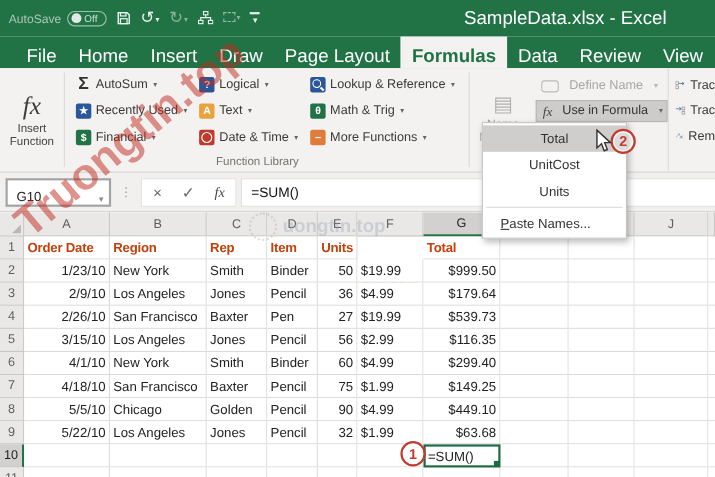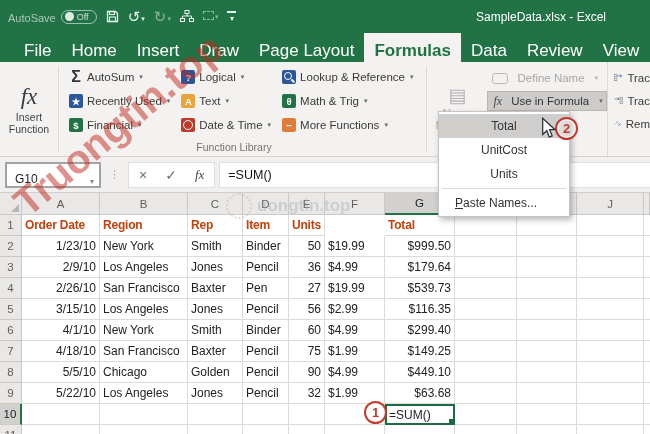--- a/index.html
+++ b/index.html
@@ -11,21 +11,21 @@
 .titlebar { height:33px; background:#217346; display:flex; align-items:center; color:#fff; padding:0 10px 0 8px; gap:9px; }
 .autosave { display:flex; align-items:flex-end; gap:5px; color:rgba(255,255,255,.6); font-size:11px; }
 .toggle { width:36px; height:14px; border:1px solid rgba(255,255,255,.55); border-radius:8px; display:flex; align-items:center; padding:1px 3px; gap:3px; font-size:9px; color:rgba(255,255,255,.75); }
 .knob { width:9px; height:9px; border-radius:50%; background:rgba(255,255,255,.85); }
 .qat { color:#eaf3ee; font-size:15px; display:flex; align-items:flex-end; gap:1px; line-height:1; }
 .qat.dim { color:rgba(255,255,255,.45); }
 .caret-sm { font-size:7px; padding-bottom:2px; }
 .box-icon { width:11px; height:9px; border:1px dashed rgba(255,255,255,.5); margin-bottom:2px; }
 .qat-custom { display:flex; flex-direction:column; align-items:center; font-size:8px; color:#eaf3ee; }
 .qat-custom::before { content:''; width:9px; border-top:2px solid #eaf3ee; margin-bottom:1px; }
-.title { margin-left:auto; margin-right:34px; font-size:12px; color:#fff; white-space:nowrap; }
+.title { margin-left:auto; margin-right:34px; font-size:17px; color:#fff; white-space:nowrap; }
 
 
 .tabrow { height:29px; background:#217346; display:flex; align-items:stretch; padding-left:14px; overflow:hidden; }
 .tab { color:#fff; font-size:17px; padding:8px 10px 0; white-space:nowrap; cursor:default; }
 .tab.active { background:#f3f2f1; color:#217346; font-weight:bold; }
 
 
 .ribbon { position:relative; height:95px; background:#f3f2f1; border-bottom:1px solid #d5d3d1; display:flex; }
 .insert-fn { width:58px; display:flex; flex-direction:column; align-items:center; justify-content:center; gap:1px; }
 .fx-big { font-family:"Liberation Serif", serif; font-style:italic; font-size:23px; color:#3c3c3c; }

